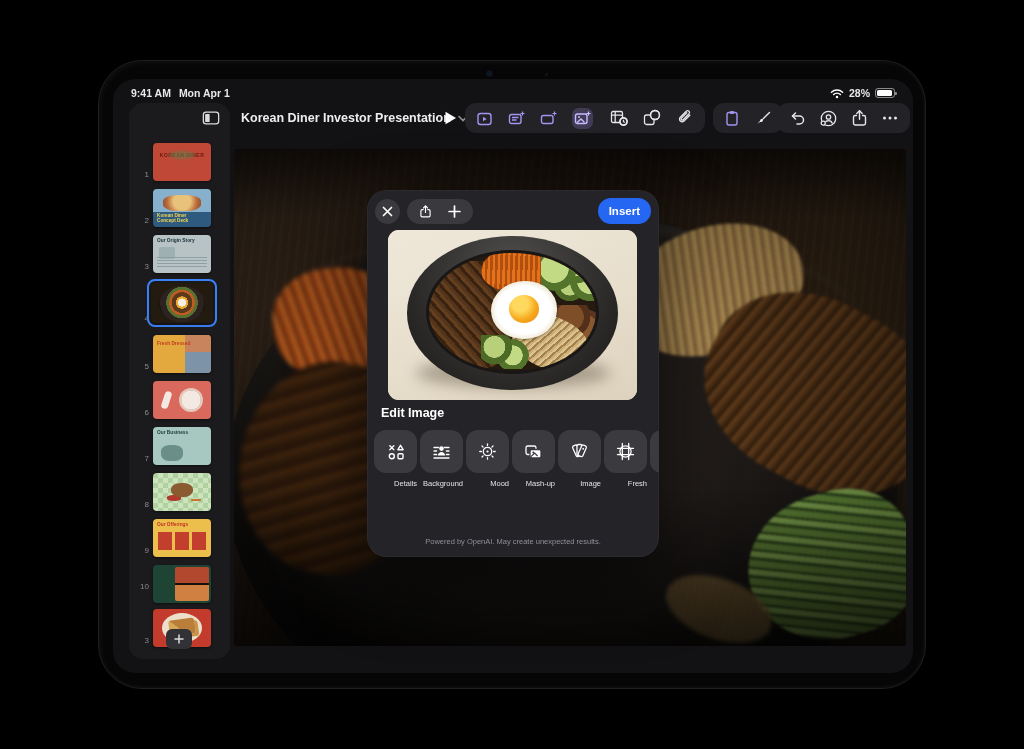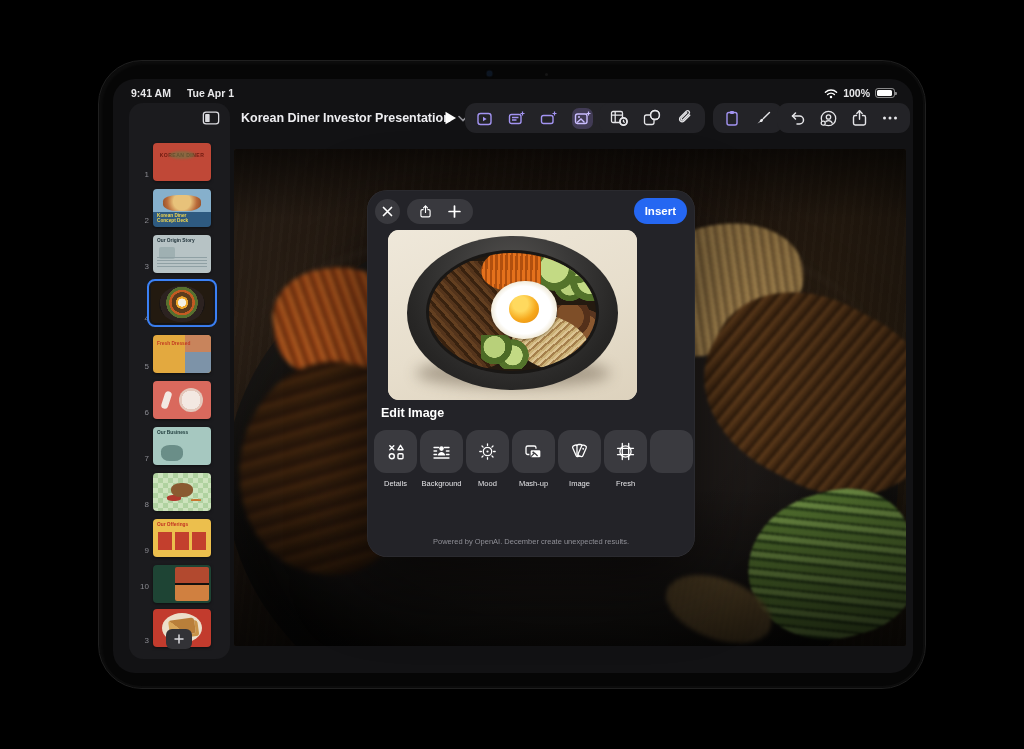--- a/index.html
+++ b/index.html
@@ -15,21 +15,21 @@
   .cam1{left:388px;top:10px;width:5px;height:5px;background:#0d1622;box-shadow:0 0 2px #1c2f4a;}
   .cam2{left:446px;top:12px;width:3px;height:3px;background:#151515;}
   .bezel-glint{position:absolute;right:26px;bottom:22px;width:34px;height:34px;border-radius:20px;
     border:2px solid transparent;border-bottom-color:rgba(255,255,255,.75);border-right-color:rgba(255,255,255,.15);
     transform:rotate(8deg);filter:blur(.6px);}
 
   .screen{position:absolute;left:14px;top:18px;width:800px;height:594px;background:#121214;border-radius:22px;overflow:hidden;}
 
   
   .statusbar{position:absolute;left:0;top:6px;width:100%;height:18px;color:#e8e8ea;font-size:10.5px;font-weight:700;}
-  .sb-left{position:absolute;left:18px;top:2px;display:flex;gap:16px;}
+  .sb-left{position:absolute;left:18px;top:2px;display:flex;gap:8px;}
   .sb-right{position:absolute;right:18px;top:2px;display:flex;align-items:center;gap:5px;}
   .batt{width:20px;height:10px;border:1px solid rgba(255,255,255,.5);border-radius:3px;position:relative;}
   .batt::before{content:"";position:absolute;left:1px;top:1px;bottom:1px;width:15px;background:#fff;border-radius:1.5px;}
   .batt::after{content:"";position:absolute;right:-3px;top:2.5px;width:2px;height:3px;background:rgba(255,255,255,.5);border-radius:0 1px 1px 0;}
 
   
   .toolbar{position:absolute;left:0;top:24px;width:100%;height:34px;}
   .tb{position:absolute;top:0;height:30px;display:flex;align-items:center;color:#e6e6e9;}
   .pill{background:#232327;border-radius:11px;padding:0 11px;gap:15px;}
   .icbtn{display:flex;align-items:center;justify-content:center;cursor:pointer;}
@@ -110,21 +110,21 @@
     background:repeating-linear-gradient(12deg,#482c13 0 4px,#2c1a0b 4px 7px,#5e3b1b 7px 11px);filter:blur(1.5px);}
   .f-cuke{left:514px;top:344px;width:168px;height:146px;border-radius:50% 42% 42% 52%;transform:rotate(-16deg);
     background:repeating-linear-gradient(22deg,#5f8236 0 7px,#2a421a 7px 10px,#7da14d 10px 16px,#203512 16px 18px);filter:blur(1.2px);}
   .f-sprout2{left:430px;top:430px;width:110px;height:60px;border-radius:50%;transform:rotate(20deg);
     background:repeating-linear-gradient(80deg,#9c7c47 0 3px,#5e4726 3px 6px);filter:blur(2px);opacity:.8;}
   .shade{position:absolute;inset:0;background:
     radial-gradient(92% 82% at 48% 52%,transparent 30%,rgba(0,0,0,.35) 70%,rgba(0,0,0,.7) 100%),
     linear-gradient(180deg,rgba(0,0,0,.55) 0,transparent 14%,transparent 68%,rgba(0,0,0,.6) 100%);}
 
   
-  .popup{position:absolute;left:254px;top:111px;width:328px;height:367px;background:#232328;border-radius:20px;
+  .popup{position:absolute;left:254px;top:111px;width:292px;height:367px;background:#232328;border-radius:20px;
     box-shadow:0 24px 70px rgba(0,0,0,.65), inset 0 0 0 .5px rgba(255,255,255,.07);overflow:hidden;}
   .pp-head{position:absolute;left:8px;right:8px;top:8px;height:26px;display:flex;align-items:center;}
   .pp-close{width:25px;height:25px;border-radius:50%;background:#39393e;color:#fff;display:flex;align-items:center;justify-content:center;cursor:pointer;}
   .pp-pill{margin-left:7px;height:25px;background:#39393e;border-radius:13px;display:flex;align-items:center;gap:16px;padding:0 12px;color:#fff;}
   .pp-insert{margin-left:auto;height:26px;padding:0 11px;border-radius:13px;background:var(--accent-blue,#2567f2);
     color:#fff;font-size:11.5px;font-weight:600;display:flex;align-items:center;cursor:pointer;}
   .preview{position:absolute;left:21px;top:40px;width:249px;height:170px;border-radius:11px;overflow:hidden;background:#e9e1d1;}
 
   
   .pv-bg{position:absolute;inset:0;background:linear-gradient(160deg,#efe8da 0%,#e7decc 55%,#ddd2bd 100%);}
@@ -155,21 +155,21 @@
   .pv-egg{left:62px;top:28px;width:66px;height:58px;border-radius:52% 48% 50% 50%;
     background:radial-gradient(ellipse at 50% 50%,#ffffff 0 58%,#f2ecdc 70%,#e8ddc4 100%);
     box-shadow:0 1px 3px rgba(0,0,0,.35);}
   .pv-yolk{left:80px;top:42px;width:30px;height:28px;border-radius:50%;
     background:radial-gradient(circle at 38% 32%,#ffd95e 0 28%,#f6a81c 60%,#e2860c 100%);}
 
   .pp-sect{position:absolute;left:14px;top:216px;color:#fff;font-size:12.5px;font-weight:700;}
   .tools{position:absolute;left:0;top:240px;width:100%;padding-left:7px;display:flex;gap:3px;overflow:hidden;}
   .tool{flex:0 0 43px;text-align:center;cursor:pointer;}
   .tile{width:43px;height:43px;border-radius:12px;background:#3a3a3f;color:#fff;display:flex;align-items:center;justify-content:center;}
-  .tool .lbl{display:block;margin-top:6px;font-size:7.5px;color:#e3e3e6;white-space:nowrap;}
+  .tool .lbl{display:block;margin-top:6px;font-size:7.5px;color:#e3e3e6;white-space:nowrap;text-align:right;}
   .prompt-wrap{position:absolute;left:12px;right:12px;top:311px;height:28px;border-radius:15px;padding:1.5px;
     background:linear-gradient(90deg,var(--input-gradient-left,#3f7df0),#6f58e8 45%,var(--input-gradient-right,#b55ce6) 85%,#d262c8);}
   .prompt{width:100%;height:100%;border-radius:14px;background:#242429;display:flex;align-items:center;padding:0 11px;}
   .prompt input{width:100%;border:0;outline:0;background:transparent;color:#d8d8dc;font-size:11.5px;font-family:inherit;}
   .prompt input::placeholder{color:#828289;}
   .pp-foot{position:absolute;left:0;right:0;top:347px;text-align:center;font-size:7.5px;color:#8f8f96;}
 
   svg{display:block;}
 </style>
 </head>
@@ -179,31 +179,31 @@
   <div class="device">
     <div class="cam-dot cam1"></div>
     <div class="cam-dot cam2"></div>
     <div class="bezel-glint"></div>
 
     <div class="screen">
 
       <div class="statusbar">
         <div class="sb-left">
           <span>9:41 AM</span>
-          <span>Tue Apr 1</span>
+          <span>Mon Apr 1</span>
         </div>
         <div class="sb-right">
           <span>
             <svg width="14" height="11" viewBox="0 0 16 12" fill="none" stroke="#fff" stroke-width="1.6" stroke-linecap="round">
               <path d="M1.6 4.6a9.4 9.4 0 0 1 12.8 0"></path>
                 <path d="M4.1 7.1a5.8 5.8 0 0 1 7.8 0"></path>
                 <circle cx="8" cy="10" r="1.4" fill="#fff" stroke="none"></circle>
             </svg>
           </span>
-          <span>100%</span>
+          <span>28%</span>
           <span class="batt"></span>
         </div>
       </div>
 
       <div class="toolbar">
         <div class="tb icbtn" style="left:104px;">
           <svg width="16" height="16" viewBox="0 0 16 16" fill="none" stroke="#e6e6e9" stroke-width="2" stroke-linecap="round" stroke-linejoin="round">
               <path d="M10 2.5 4.5 8 10 13.5"></path>
             </svg>
         </div>
@@ -528,18 +528,18 @@
               </svg>
             </div>
             <span class="lbl">Fresh</span>
           </div>
           <div class="tool">
             <div class="tile"></div>
           </div>
         </div>
 
 
-        <div class="pp-foot">Powered by OpenAI. December create unexpected results.</div>
+        <div class="pp-foot">Powered by OpenAI. May create unexpected results.</div>
       </div>
 
     </div>
   </div>
 </div>
 
 </body></html>

